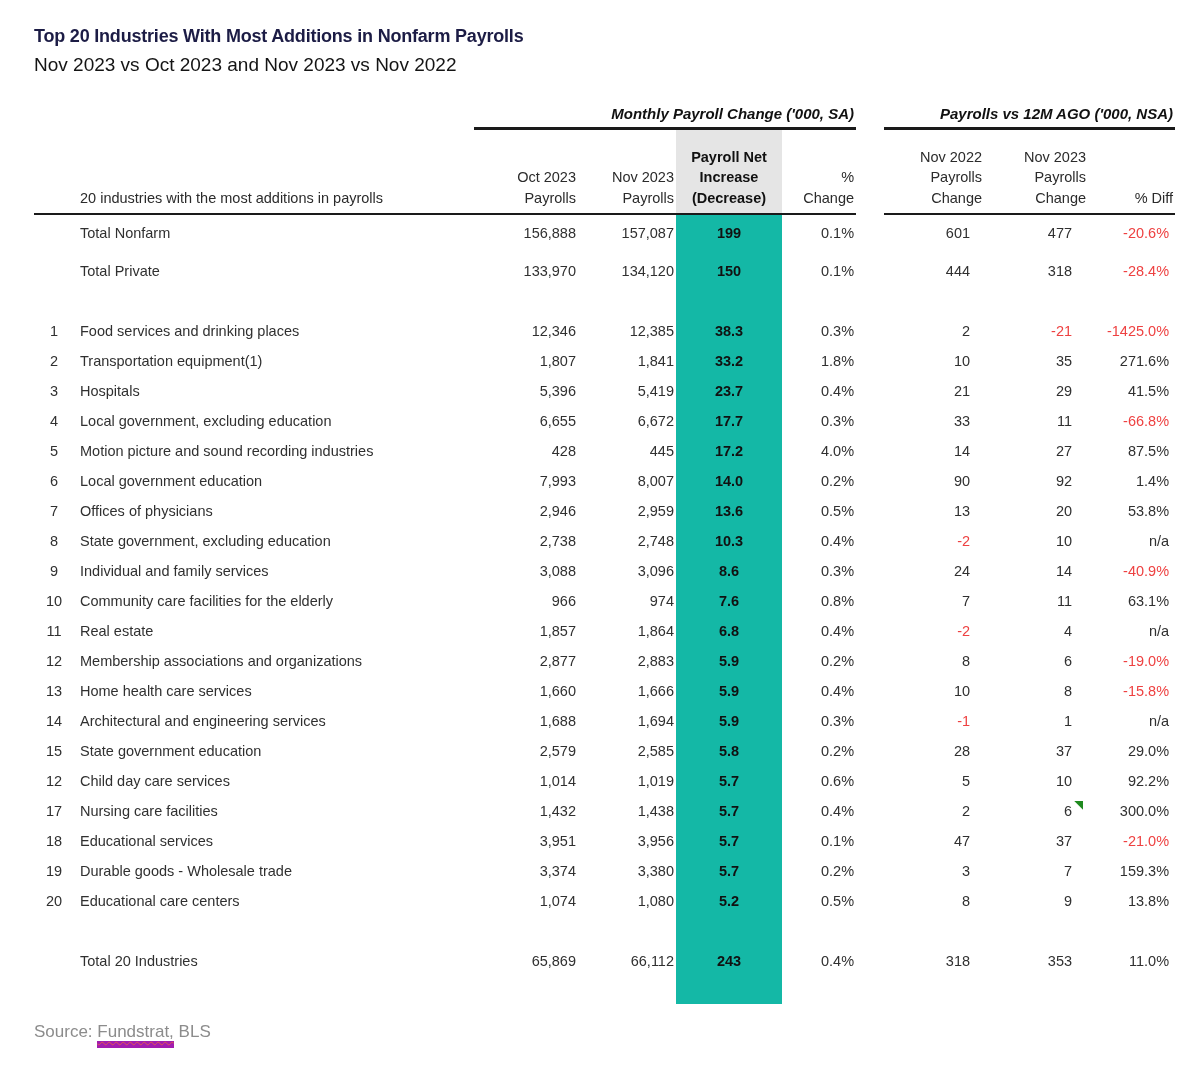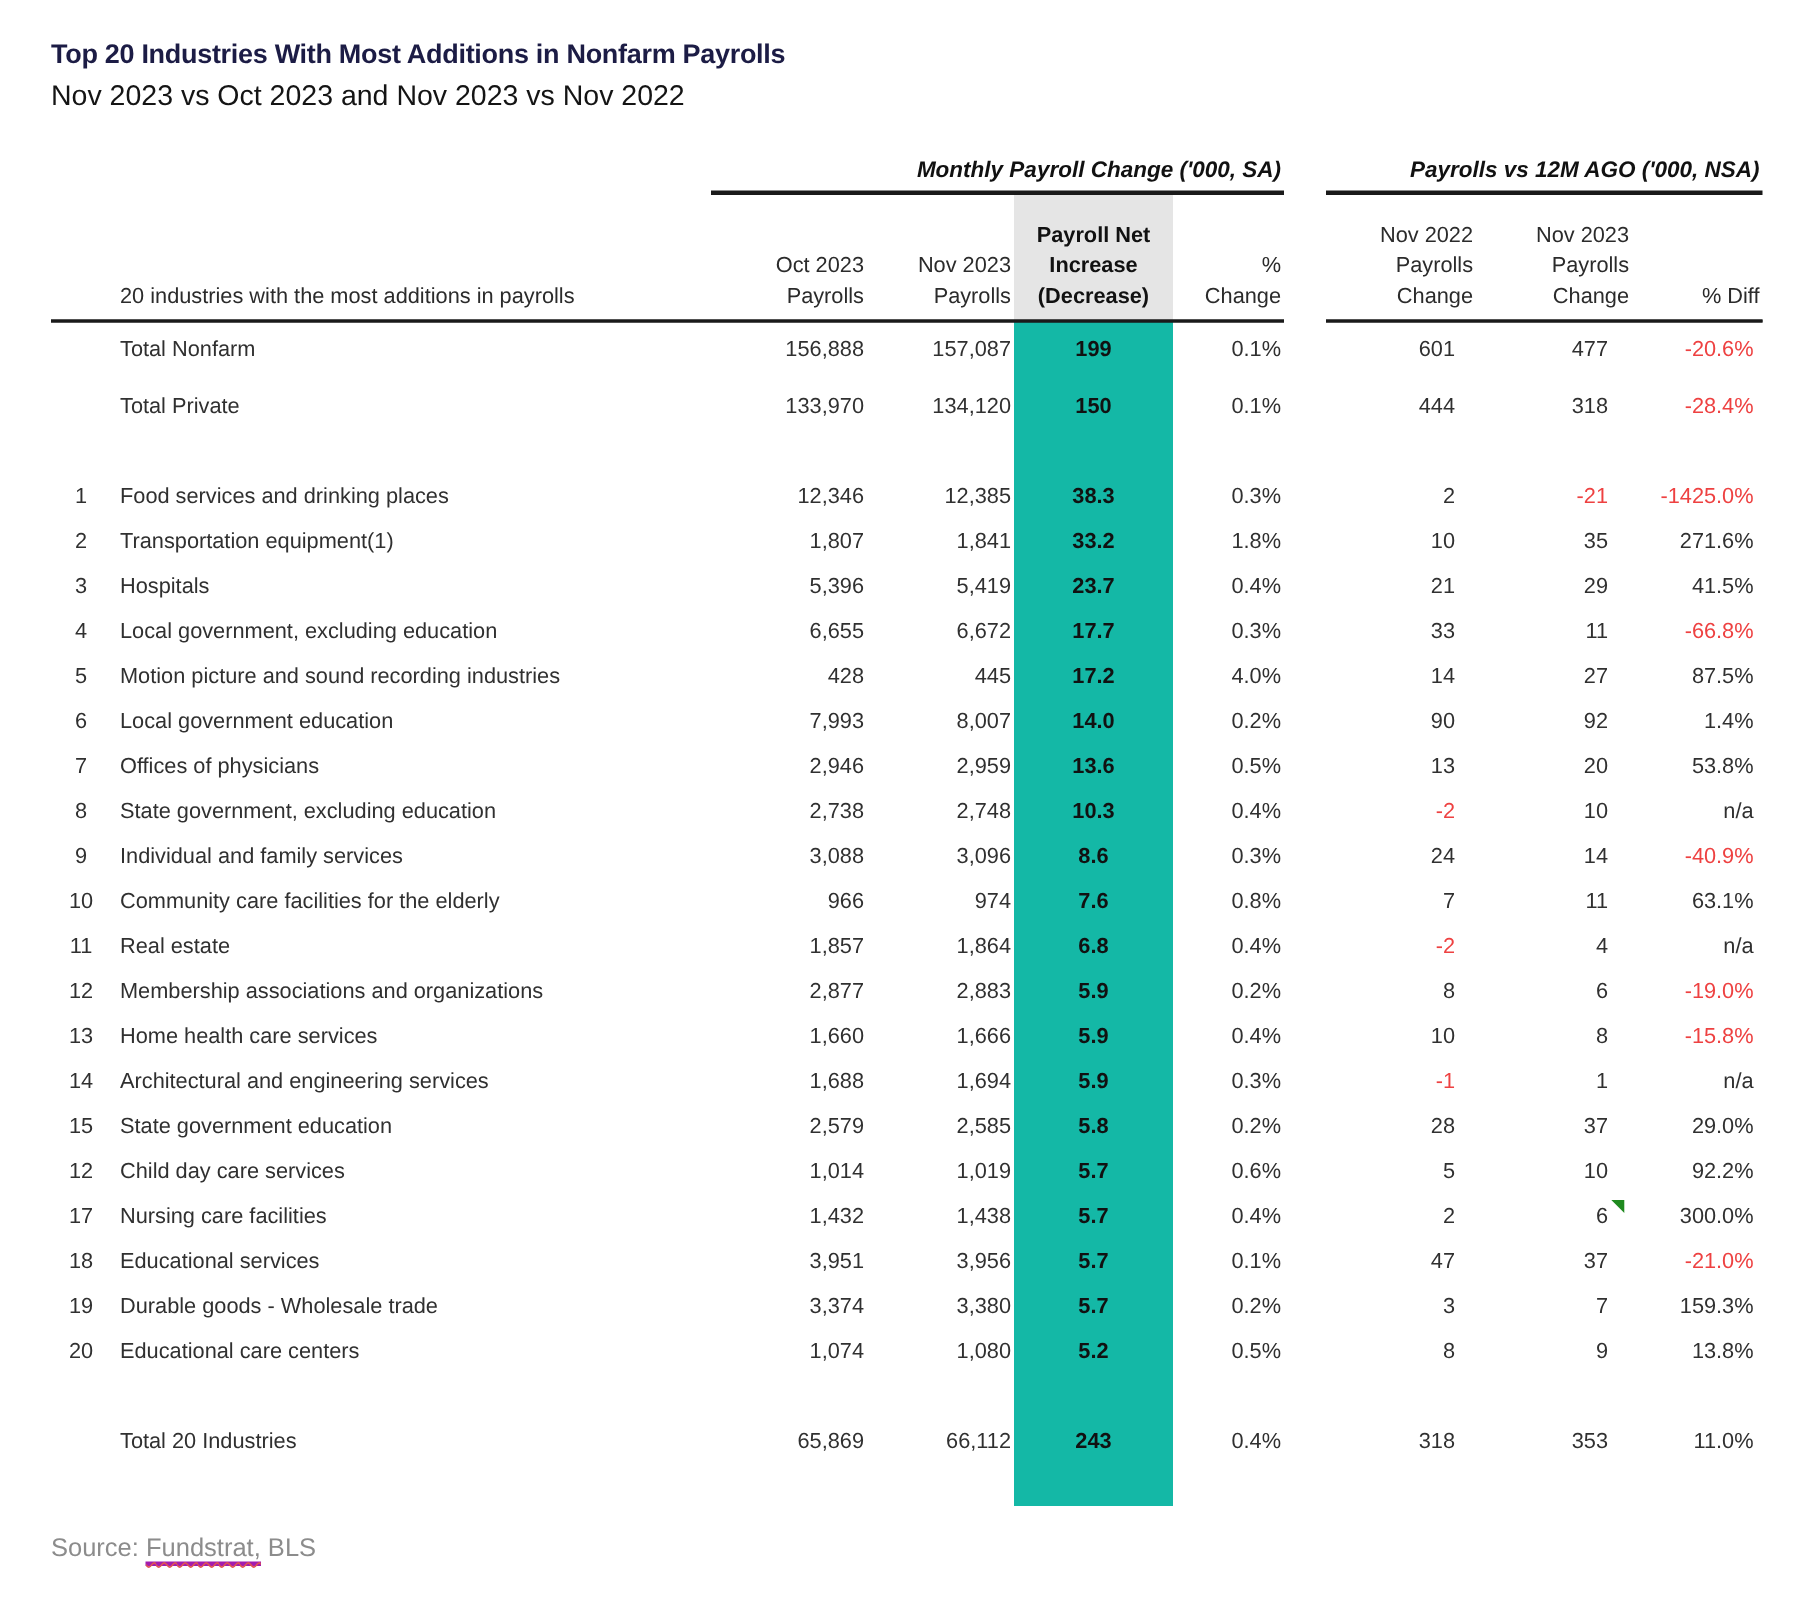--- a/index.html
+++ b/index.html
@@ -75,21 +75,21 @@
   .flag-icon {
     display: inline-block; width: 9px; height: 9px; background: #1f8a1f;
     clip-path: polygon(100% 0, 0 0, 100% 100%);
     position: relative; top: -6px; margin-left: 2px; margin-right: -11px;
   }
 
   .source {
     margin-top: 18px; font-size: 17px; color: #8c8c8c;
   }
   .source-link {
-    border-bottom: 3px solid #a21caf;
+    border-bottom: 7px solid #a21caf;
     text-decoration: underline wavy #e05252 1px;
     text-underline-offset: 4px;
     text-decoration-skip-ink: none;
   }
 </style>
 </head>
 <body>
 
 <div class="page">
   <h1 class="title">Top 20 Industries With Most Additions in Nonfarm Payrolls</h1>

